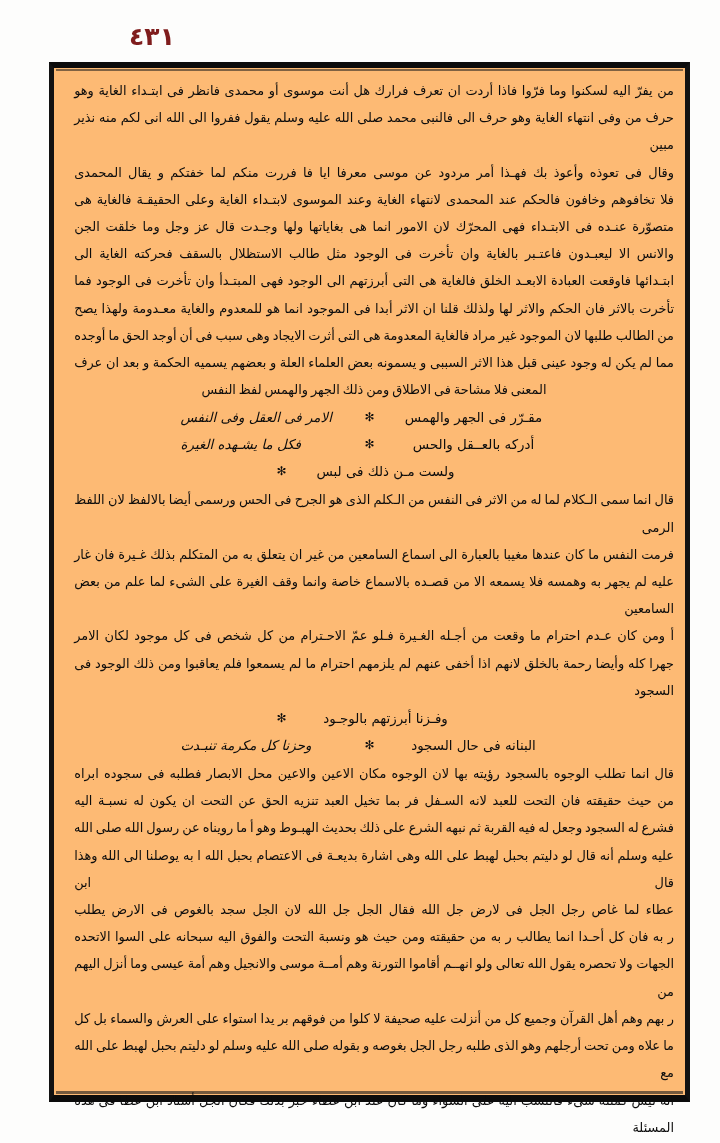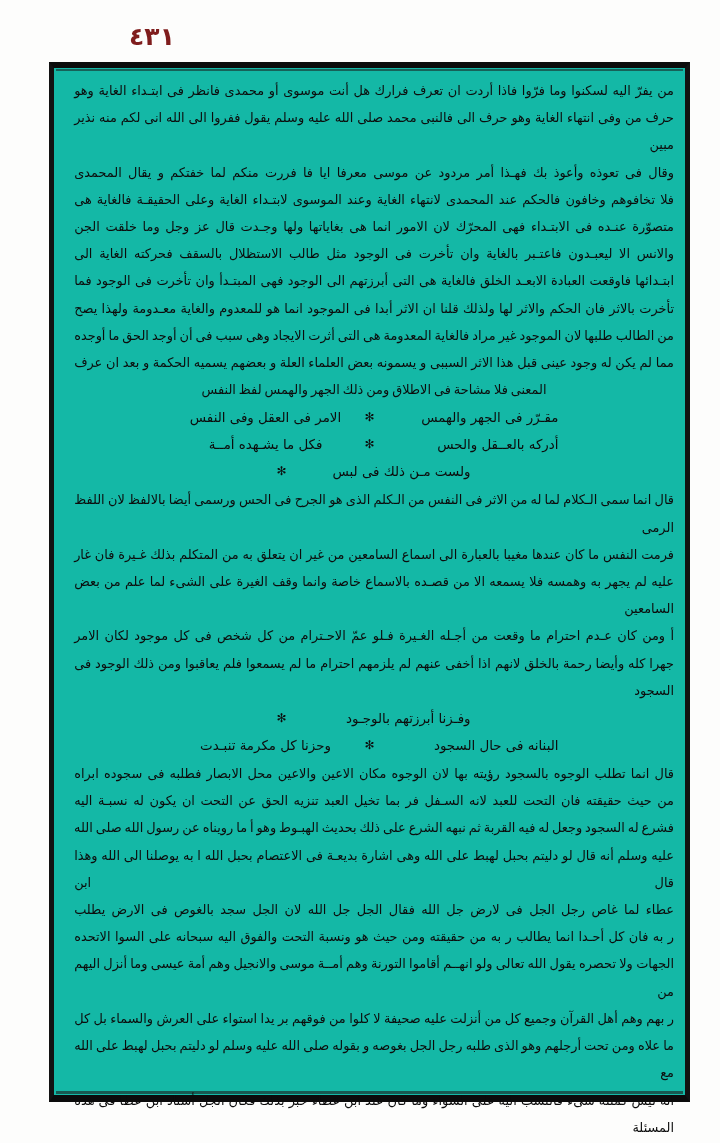--- a/index.html
+++ b/index.html
@@ -30,21 +30,21 @@
   
   .frame{
     position:absolute;
     left:49px;top:62px;
     width:641px;height:1040px;
     border-top:6px solid #0b0b0b;
     border-bottom:7px solid #0b0b0b;
     border-left:5px solid #121212;
     border-right:5px solid #121212;
     box-sizing:border-box;
-    background:#14b8a6;
+    background:#fdba74;
   }
   .frame::before{
     content:"";
     position:absolute;
     left:2px;right:2px;top:1px;
     height:2px;
     background:#1a1a1a;
     opacity:.55;
   }
   .frame::after{
@@ -93,22 +93,22 @@
     font-size:13.4px;
     line-height:27px;
     letter-spacing:0.1px;
     white-space:nowrap;
   }
   .hemi{
     display:inline-block;
     min-width:170px;
     text-align:center;
   }
-  .hemi.a{text-align:right;padding-left:6px;}
-  .hemi.b{text-align:center;padding-right:6px;}
+  .hemi.a{text-align:center;padding-left:6px;}
+  .hemi.b{text-align:left;padding-right:6px;font-style:italic;}
   .star{
     display:inline-block;
     width:26px;
     text-align:center;
     font-size:12px;
     line-height:1;
     position:relative;
     top:-1px;
   }
 </style>
@@ -140,21 +140,21 @@
 
       <div class="verses">
         <div class="verse">
           <span class="hemi a">مقـرّر فى الجهر والهمس</span>
           <span class="star">✻</span>
           <span class="hemi b">الامر فى العقل وفى النفس</span>
         </div>
         <div class="verse">
           <span class="hemi a">أدركه بالعــقل والحس</span>
           <span class="star">✻</span>
-          <span class="hemi b">فكل ما يشـهده أمــة</span>
+          <span class="hemi b">فكل ما يشـهده الغيرة</span>
         </div>
         <div class="verse">
           <span class="hemi a">ولست مـن ذلك فى لبس</span>
           <span class="star">✻</span>
         </div>
       </div>
 
       <div class="block">
         <div class="prose">قال انما سمى الـكلام لما له من الاثر فى النفس من الـكلم الذى هو الجرح فى الحس ورسمى أيضا بالالفظ لان اللفظ الرمى</div>
         <div class="prose">فرمت النفس ما كان عندها مغيبا بالعبارة الى اسماع السامعين من غير ان يتعلق به من المتكلم بذلك غـيرة فان غار</div>

